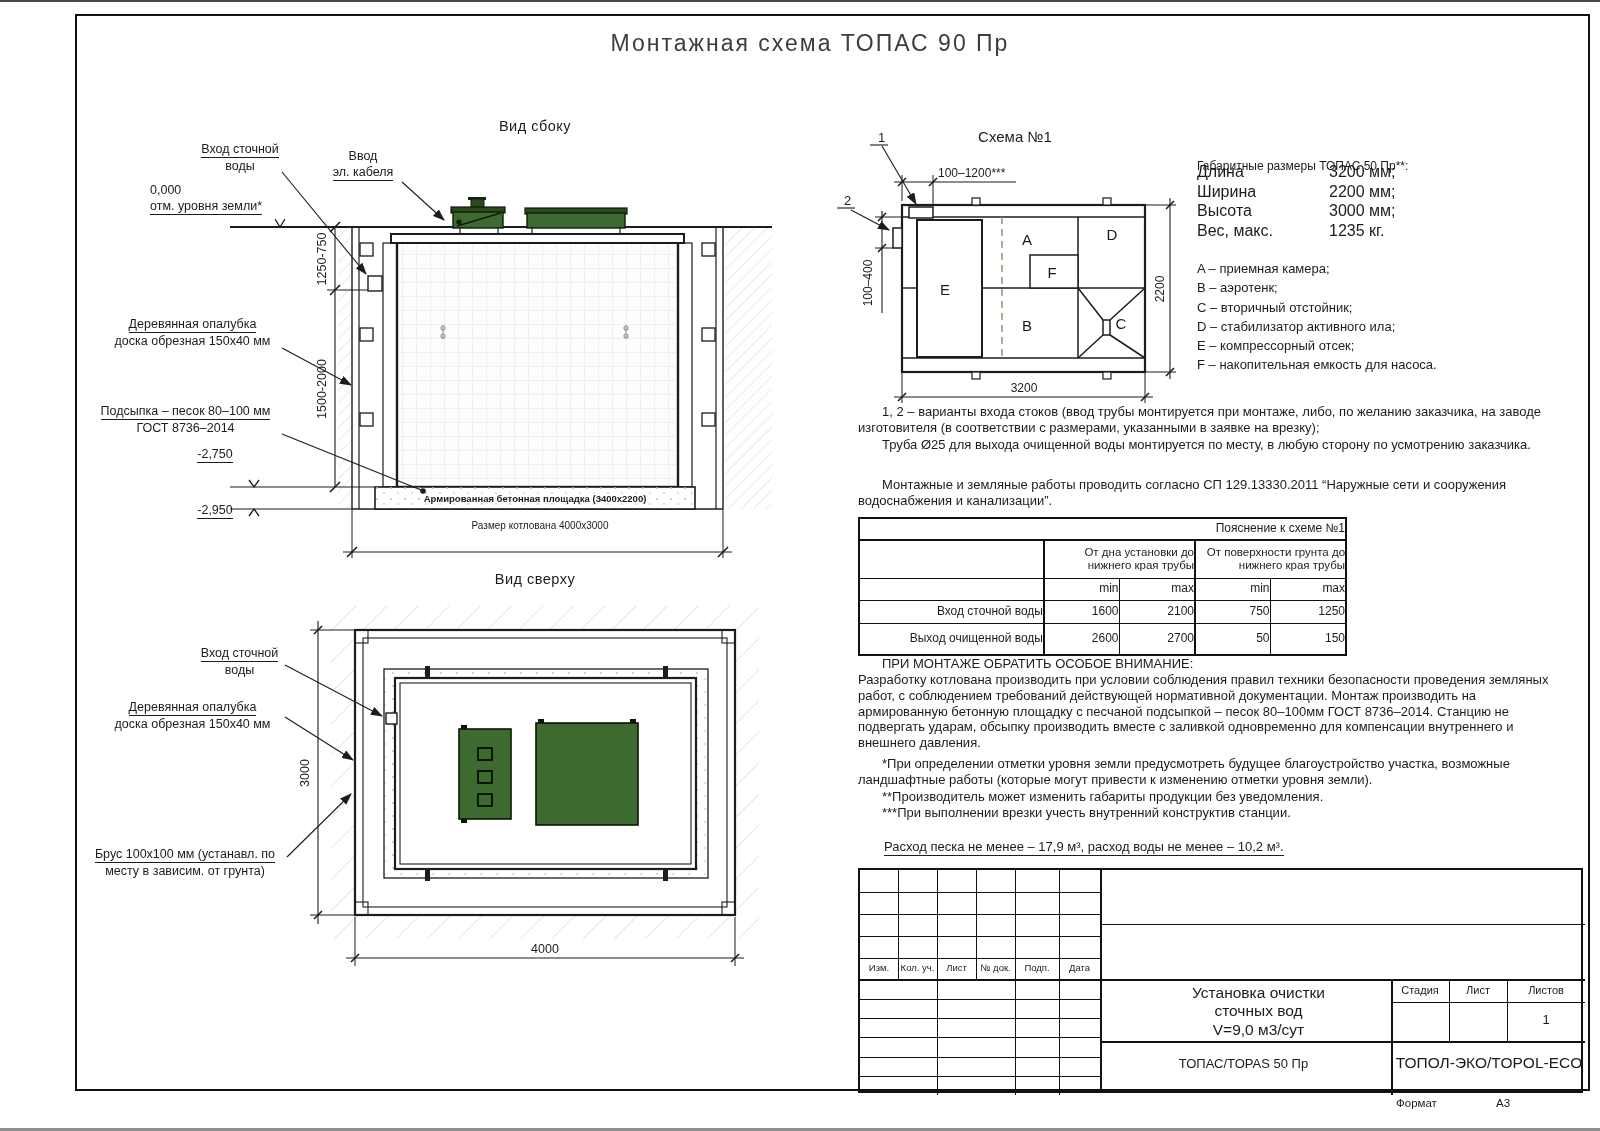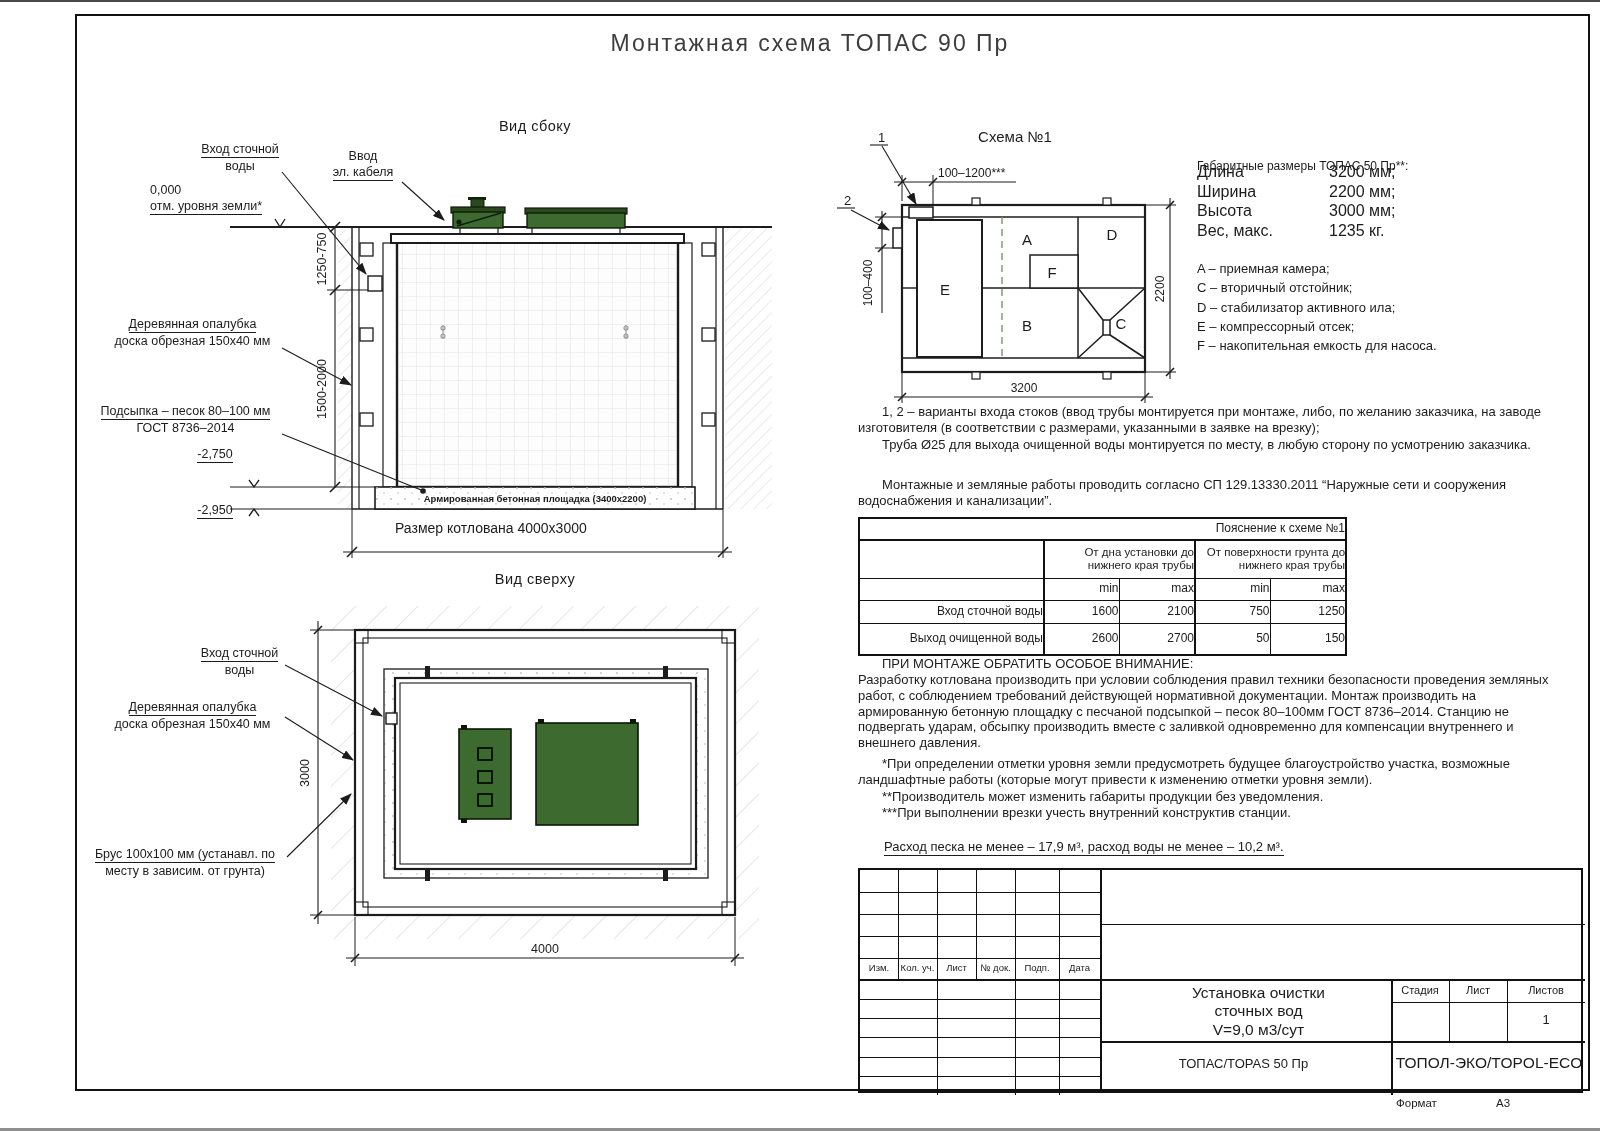--- a/index.html
+++ b/index.html
@@ -7,21 +7,21 @@
        font-family:"Liberation Sans",sans-serif;color:#1c1c1c;}
   .abs{position:absolute;}
   .frame{left:75px;top:14px;width:1515px;height:1077px;border:2.5px solid #111;box-sizing:border-box;}
   .edge-top{left:0;top:0;width:1600px;height:2px;background:#4a4a4a;}
   .edge-bot{left:0;top:1128px;width:1600px;height:3px;background:#8f8f8f;}
   .page-title{left:510px;top:30px;width:600px;text-align:center;font-size:23px;letter-spacing:2px;color:#3d3d3d;}
   .view-title{font-size:14.5px;text-align:center;letter-spacing:0.5px;}
   .lbl{font-size:12.5px;line-height:1.28;text-align:center;}
   .lbl .ln{display:inline-block;}
   .lbl .u{border-bottom:1.3px solid #1c1c1c;padding-bottom:0px;}
-  .dim-big{font-size:14px;}
+  .dim-big{font-size:10px;text-align:center;}
   .blk-title{font-size:12px;margin-top:30px;}
   .dimrow{font-size:16px;line-height:19.5px;}
   .dimrow .dl{display:inline-block;width:132px;}
   .legend{font-size:13px;line-height:19.3px;}
   .para{font-size:13px;line-height:15.8px;text-align:left;}
   .ind{text-indent:24px;}
   table.exp{border-collapse:collapse;table-layout:fixed;width:487px;font-size:12px;}
   table.exp td{border:1px solid #111;text-align:right;padding:0;vertical-align:middle;line-height:1.15;margin-left:20px;}
   table.exp .thick-b{border-bottom-width:2px;}
   table.exp .thick-r{border-right-width:2px;}
@@ -272,20 +272,21 @@
 
 <div class="abs blk-title" style="left:1197px;top:129px;width:340px;">Габаритные размеры ТОПАС 50 Пр**:</div>
 <div class="abs" style="left:1197px;top:162px;width:330px;">
   <div class="dimrow"><span class="dl">Длина</span><span>3200 мм;</span></div>
   <div class="dimrow"><span class="dl">Ширина</span><span>2200 мм;</span></div>
   <div class="dimrow"><span class="dl">Высота</span><span>3000 мм;</span></div>
   <div class="dimrow"><span class="dl">Вес, макс.</span><span>1235 кг.</span></div>
 </div>
 <div class="abs legend" style="left:1197px;top:259px;width:390px;">
   <div>A – приемная камера;</div>
+  <div>B – аэротенк;</div>
   <div>C – вторичный отстойник;</div>
   <div>D – стабилизатор активного ила;</div>
   <div>E – компрессорный отсек;</div>
   <div>F – накопительная емкость для насоса.</div>
 </div>
 
 <div class="abs para ind" style="left:858px;top:404px;width:692px;">1, 2 – варианты входа  стоков (ввод трубы монтируется при монтаже, либо, по желанию заказчика, на заводе изготовителя (в соответствии с размерами, указанными в заявке на врезку);</div>
 <div class="abs para ind" style="left:858px;top:437px;width:692px;">Труба Ø25 для выхода очищенной воды монтируется по месту, в любую сторону по усмотрению заказчика.</div>
 <div class="abs para ind" style="left:858px;top:477px;width:660px;">Монтажные и земляные работы проводить согласно СП 129.13330.2011 “Наружные сети и сооружения водоснабжения и канализации”.</div>
 

